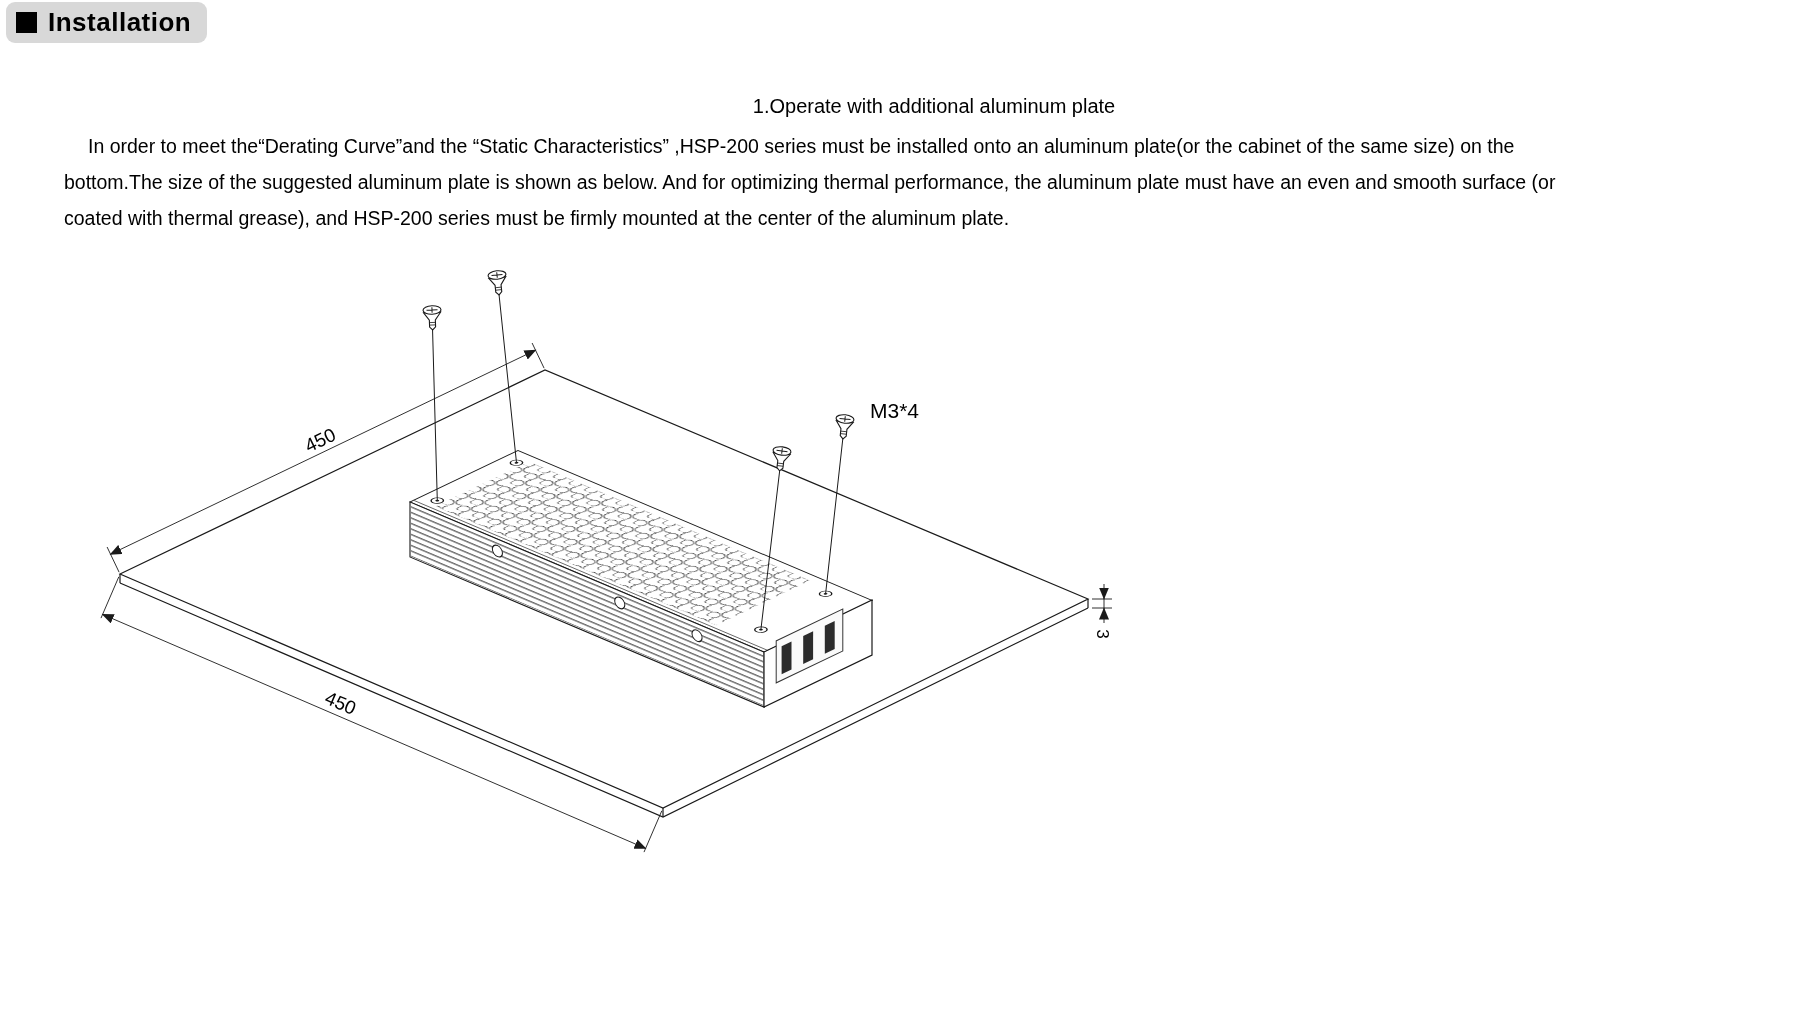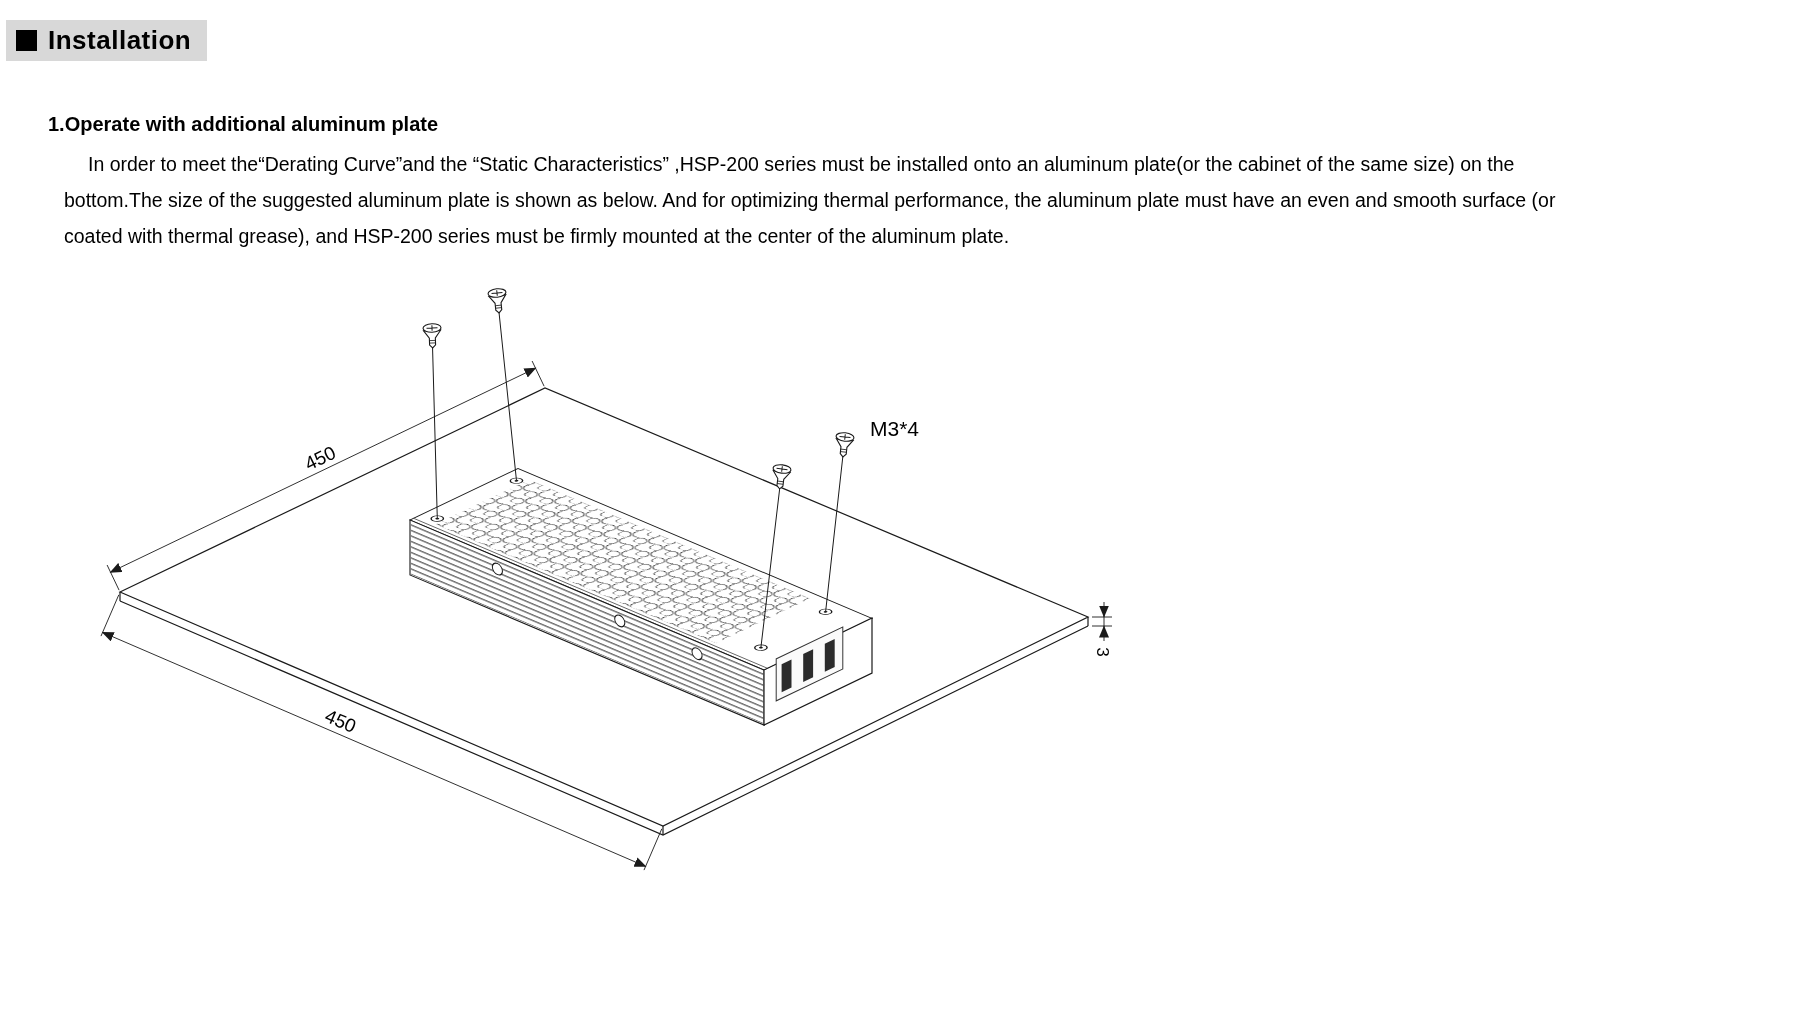--- a/index.html
+++ b/index.html
@@ -3,31 +3,31 @@
 <meta charset="utf-8">
 <style>
   html,body{margin:0;padding:0;background:#ffffff;}
   body{
     width:1820px;height:1014px;overflow:hidden;
     font-family:"Liberation Sans", sans-serif;color:#000;
   }
   .section-header{
     display:inline-flex;align-items:center;gap:11px;
     background:#d8d8d8;
-    margin:20px 0 0 6px;padding:5px 16px 5px 10px;
+    margin:2px 0 0 6px;padding:5px 16px 5px 10px;border-radius:9px;
   }
   .section-header .marker{
     width:21px;height:21px;background:#000;display:inline-block;flex:0 0 auto;
   }
   .section-header h1{
     margin:0;font-size:26px;font-weight:bold;letter-spacing:0.5px;
   }
   .content{margin:52px 0 0 48px;}
   .content h2{
-    margin:0 0 10px 0;font-size:20px;font-weight:bold;
+    margin:0 0 10px 0;font-size:20px;font-weight:normal;text-align:center;
   }
   .content p{
     margin:0 16px 0 16px;max-width:1498px;
     font-size:19.5px;line-height:36px;text-indent:24px;
   }
   .diagram{display:block;margin:26px 0 0 100px;}
   svg text{font-family:"Liberation Sans", sans-serif;fill:#000;}
 </style>
 </head>
 <body>

